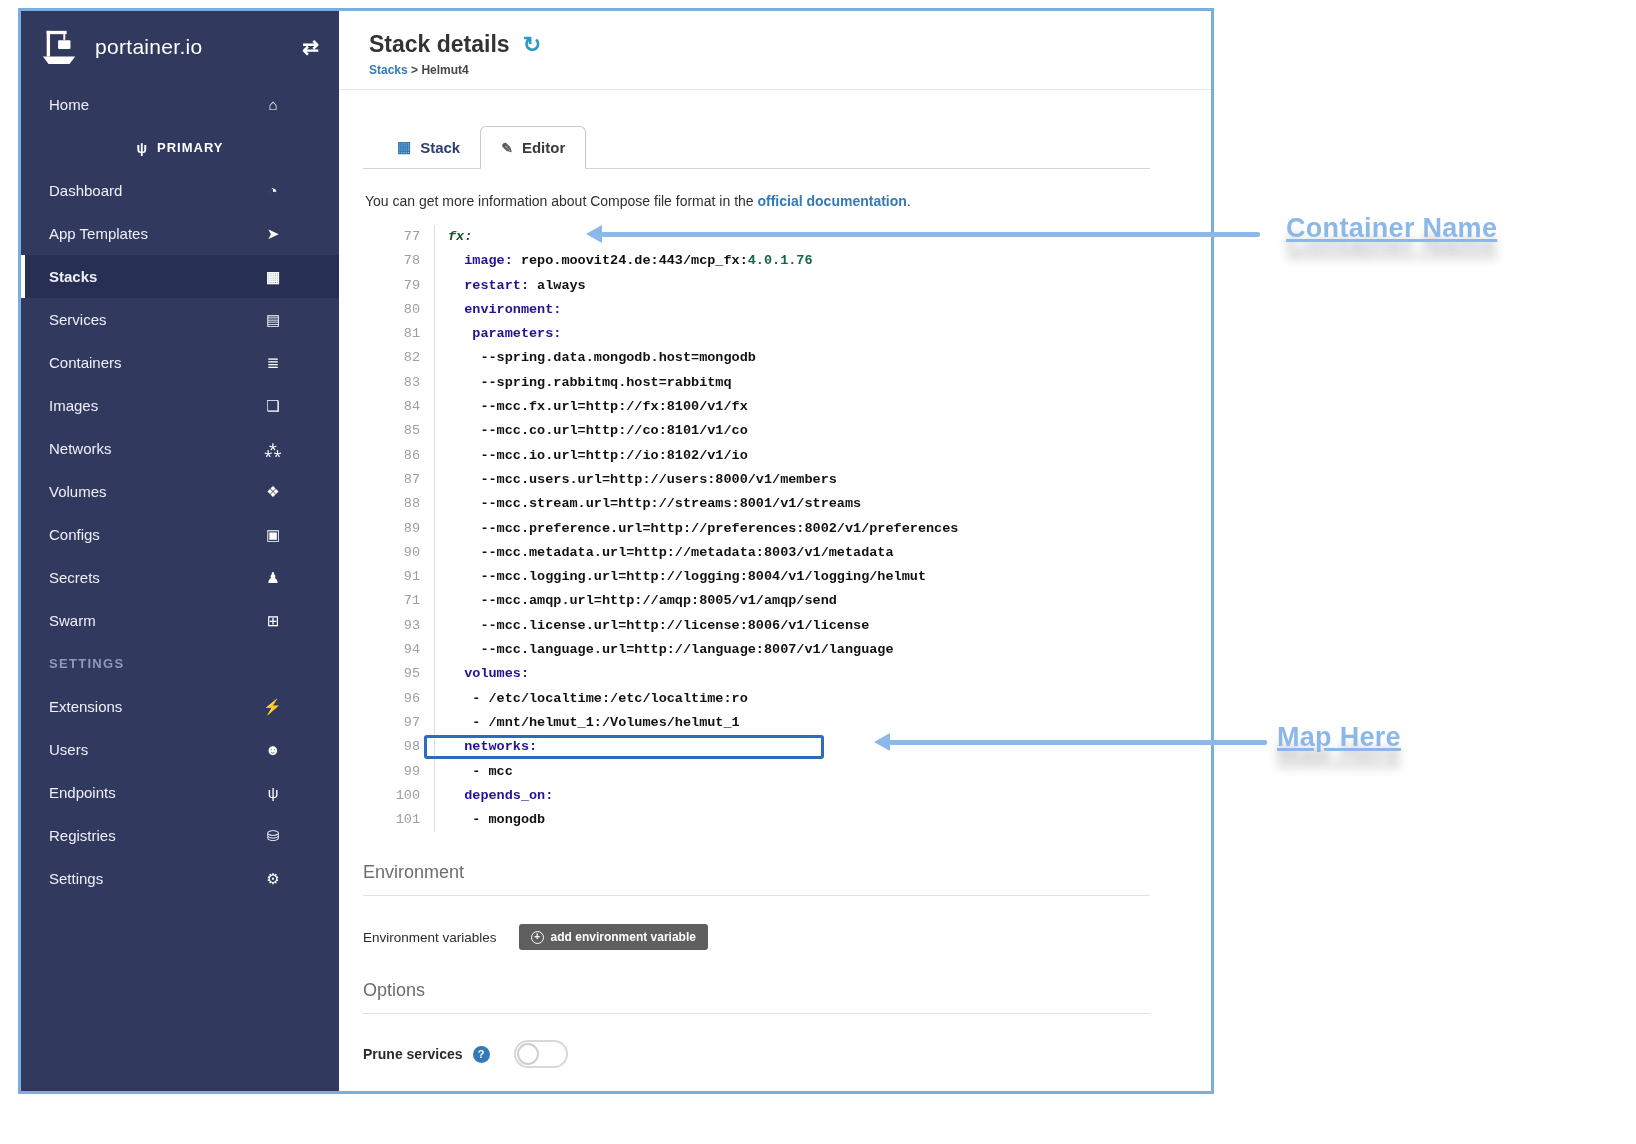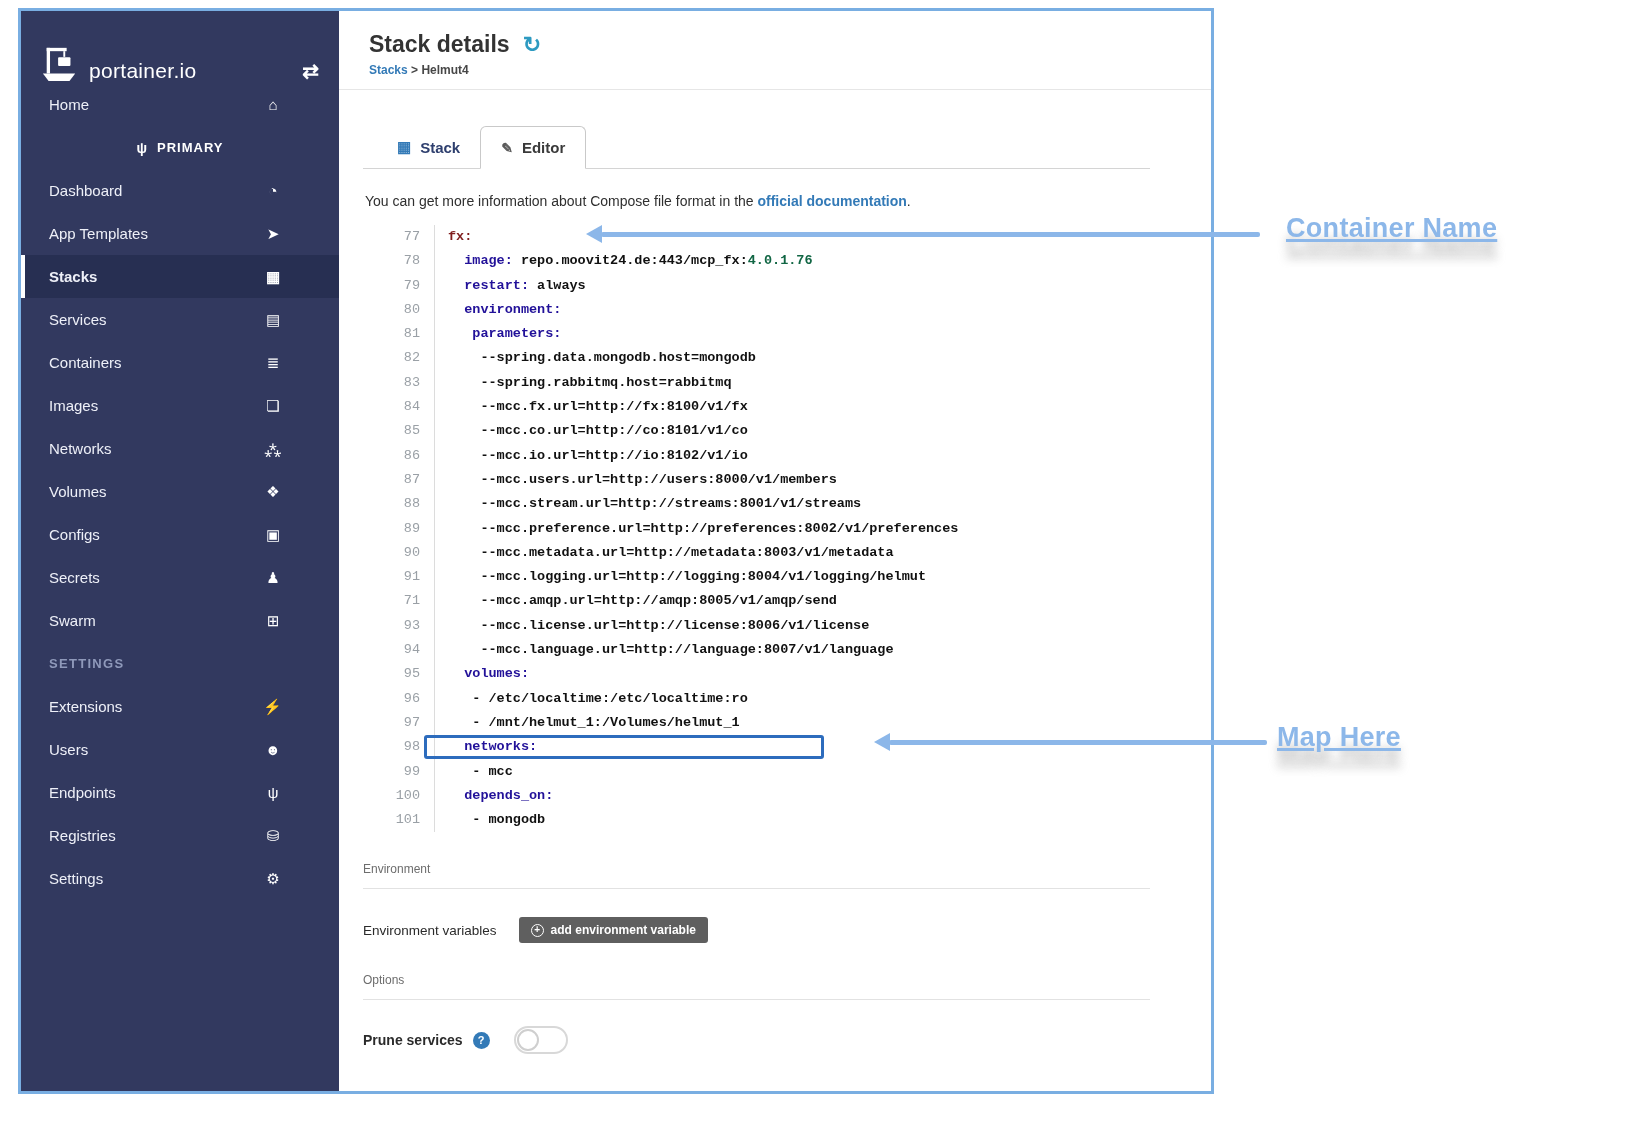--- a/index.html
+++ b/index.html
@@ -6,21 +6,21 @@
   html,body { margin:0; padding:0; background:#fff; }
   .page { position:relative; width:1636px; height:1144px; background:#fff; overflow:hidden;
           font-family:"Liberation Sans", sans-serif; }
 
   
   .app-frame { position:absolute; left:18px; top:8px; width:1196px; height:1086px;
                border:3px solid #79aee2; display:flex; background:#fff; overflow:hidden; }
 
   
   .sidebar { width:318px; flex:0 0 318px; background:#32395f; color:#eef0f8; display:flex; flex-direction:column; }
-  .sidebar-header { height:72px; display:flex; align-items:flex-end; gap:10px; padding:0 20px; }
+  .sidebar-header { height:72px; display:flex; align-items:center; gap:16px; padding:0 20px; }
   .logo svg { display:block; }
   .logo-text { font-size:21px; color:#fff; letter-spacing:.3px; }
   .collapse { margin-left:auto; font-size:20px; font-weight:bold; color:#fff; cursor:pointer; }
   .nav-item { height:43px; display:flex; align-items:center; justify-content:space-between;
               padding:0 54px 0 28px; font-size:15px; color:#eef0f8; cursor:pointer; }
   .nav-item .nav-glyph { font-size:15px; color:#fff; width:24px; text-align:center; flex:0 0 24px; }
   .nav-item.active { background:#272f52; border-left:4px solid #fff; padding-left:24px; font-weight:700; }
   .nav-section { height:43px; display:flex; align-items:center; justify-content:center; gap:9px;
                  font-size:13px; font-weight:700; color:#fff; letter-spacing:1px; }
   .nav-section .nav-glyph { font-size:14px; }
@@ -51,21 +51,21 @@
   .doc-link { color:#337ab7; font-weight:700; text-decoration:none; cursor:pointer; }
 
   .code-area { margin-top:8px; font-family:"Liberation Mono", monospace; font-size:13.5px; }
   .code-line { display:flex; line-height:24.3px; height:24.3px; }
   .ln { flex:0 0 72px; width:72px; text-align:right; padding-right:14px; color:#9aa0a6;
         border-right:1px solid #dcdcdc; }
   .code { padding-left:13px; white-space:pre; font-weight:700; position:relative; }
   .hl-rect { position:absolute; left:-11px; top:0; width:400px; height:24px;
              border:3px solid #2d6cbd; border-radius:3px; }
 
-  .section-heading { font-size:12px; font-weight:500; color:#6d6d6d; margin:30px 0 0;
+  .section-heading { font-size:18px; font-weight:500; color:#6d6d6d; margin:30px 0 0;
                      padding-bottom:12px; border-bottom:1px solid #e2e2e2; }
   .env-row { display:flex; align-items:center; gap:22px; margin-top:28px; }
   .env-label { font-size:13.5px; font-weight:400; color:#2b2b2b; }
   .add-env-btn { display:inline-flex; align-items:center; gap:7px; background:#5f5f5f; color:#fff;
                  border:none; border-radius:3px; padding:6px 12px; font-size:12px; font-weight:700;
                  font-family:"Liberation Sans", sans-serif; cursor:pointer; }
   .plus-icon { display:inline-flex; align-items:center; justify-content:center; width:13px; height:13px;
                border:1.5px solid #fff; border-radius:50%; font-size:10px; line-height:1; }
 
   .prune-row { display:flex; align-items:center; gap:10px; margin-top:26px; }
@@ -214,21 +214,21 @@
             <span>Editor</span>
           </div>
         </div>
 
         <p class="info"><span>You can get more information about Compose file format in the </span><a class="doc-link">official documentation</a><span>.</span></p>
 
         <div class="code-area">
           <div>
               <div class="code-line">
                 <span class="ln">77</span>
-                <span class="code"><span style="color: #7f1d1d;">fx:</span></span>
+                <span class="code"><span style="color: #14532d; font-style: italic;">fx:</span></span>
               </div>
               <div class="code-line">
                 <span class="ln">78</span>
                 <span class="code"><span style="color: rgb(17, 17, 17);">  </span><span style="color: rgb(34, 17, 153);">image:</span><span style="color: rgb(17, 17, 17);"> repo.moovit24.de:443/mcp_fx:</span><span style="color: rgb(17, 102, 68);">4.0.1.76</span></span>
               </div>
               <div class="code-line">
                 <span class="ln">79</span>
                 <span class="code"><span style="color: rgb(17, 17, 17);">  </span><span style="color: rgb(34, 17, 153);">restart:</span><span style="color: rgb(17, 17, 17);"> always</span></span>
               </div>
               <div class="code-line">

